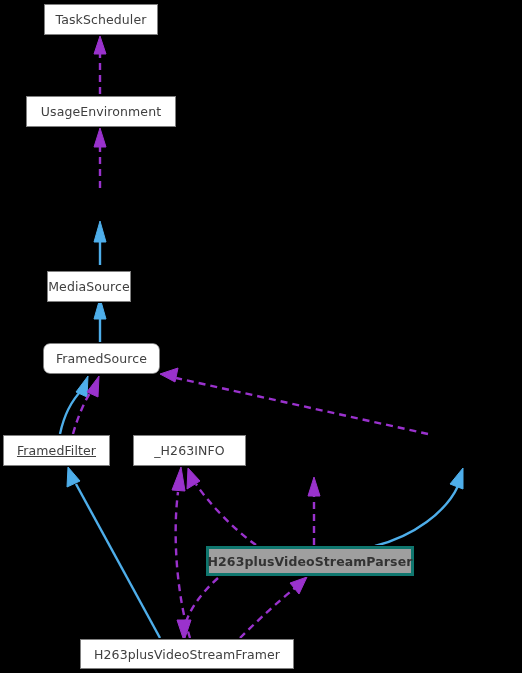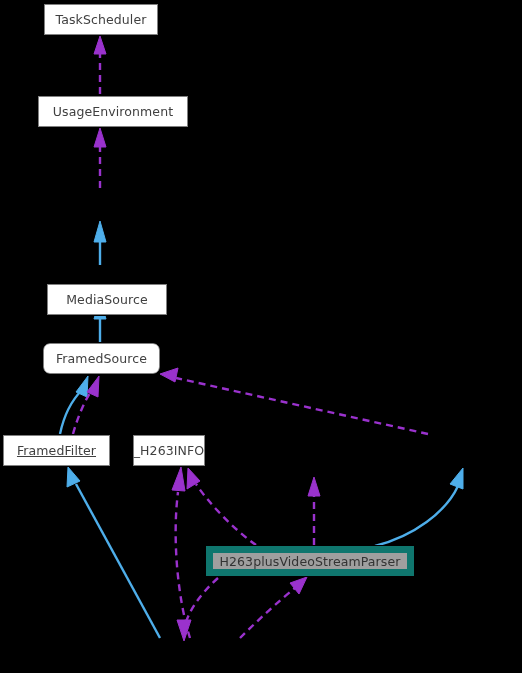--- a/index.html
+++ b/index.html
@@ -33,22 +33,23 @@
     background: #ffffff;
     color: #404040;
     font-size: 12.5px;
     letter-spacing: 0.1px;
     white-space: nowrap;
     z-index: 5;
     cursor: pointer;
   }
   .node.current {
     background: #9f9f9f;
-    border: 7px solid #0f766e;
+    border: 3px solid #0f766e;
     color: #333333;
+    font-weight: bold;
   }
   .node-label {
     pointer-events: none;
   }
 </style>
 </head>
 <body>
 
 <div id="diagram">
 
@@ -79,32 +80,35 @@
       <path d="M 188,468 L 187,489 L 200,481 Z" fill="#9a32cd" stroke="#9a32cd" stroke-width="1"></path>
       <path d="M 314,545 L 314,494" fill="none" stroke="#9a32cd" stroke-width="2.4" stroke-dasharray="7,5"></path>
       <path d="M 314,477 L 308,496 L 320,496 Z" fill="#9a32cd" stroke="#9a32cd" stroke-width="1"></path>
       <path d="M 375,546 C 414,536 446,512 458,486" fill="none" stroke="#4eaeea" stroke-width="2.4"></path>
       <path d="M 463,468 L 450,484 L 463,489 Z" fill="#4eaeea" stroke="#4eaeea" stroke-width="1"></path>
     </svg>
 
   <div class="node" style="left: 44px; top: 4px; width: 114px; height: 31px;">
     <span class="node-label">TaskScheduler</span>
   </div>
-  <div class="node" style="left: 26px; top: 96px; width: 150px; height: 31px; margin-left: 12px;">
+  <div class="node" style="left: 26px; top: 96px; width: 150px; height: 31px;">
     <span class="node-label">UsageEnvironment</span>
   </div>
-  <div class="node" style="left: 47px; top: 284px; width: 120px; height: 31px;">
+  <div class="node" style="left: 47px; top: 271px; width: 84px; height: 31px;">
     <span class="node-label">MediaSource</span>
   </div>
   <div class="node" style="left: 43px; top: 343px; width: 117px; height: 31px; border-radius: 7px;">
     <span class="node-label">FramedSource</span>
   </div>
   <div class="node" style="left: 3px; top: 435px; width: 107px; height: 31px; text-decoration: underline;">
     <span class="node-label">FramedFilter</span>
   </div>
-  <div class="node" style="left: 133px; top: 435px; width: 72px; height: 31px;">
+  <div class="node" style="left: 133px; top: 435px; width: 113px; height: 31px;">
     <span class="node-label">_H263INFO</span>
   </div>
   <div class="node current" style="left: 206px; top: 546px; width: 208px; height: 30px;">
     <span class="node-label">H263plusVideoStreamParser</span>
   </div>
+  <div class="node" style="left: 80px; top: 639px; width: 214px; height: 30px;">
+    <span class="node-label">H263plusVideoStreamFramer</span>
+  </div>
 
 </div>
 
 </body></html>

